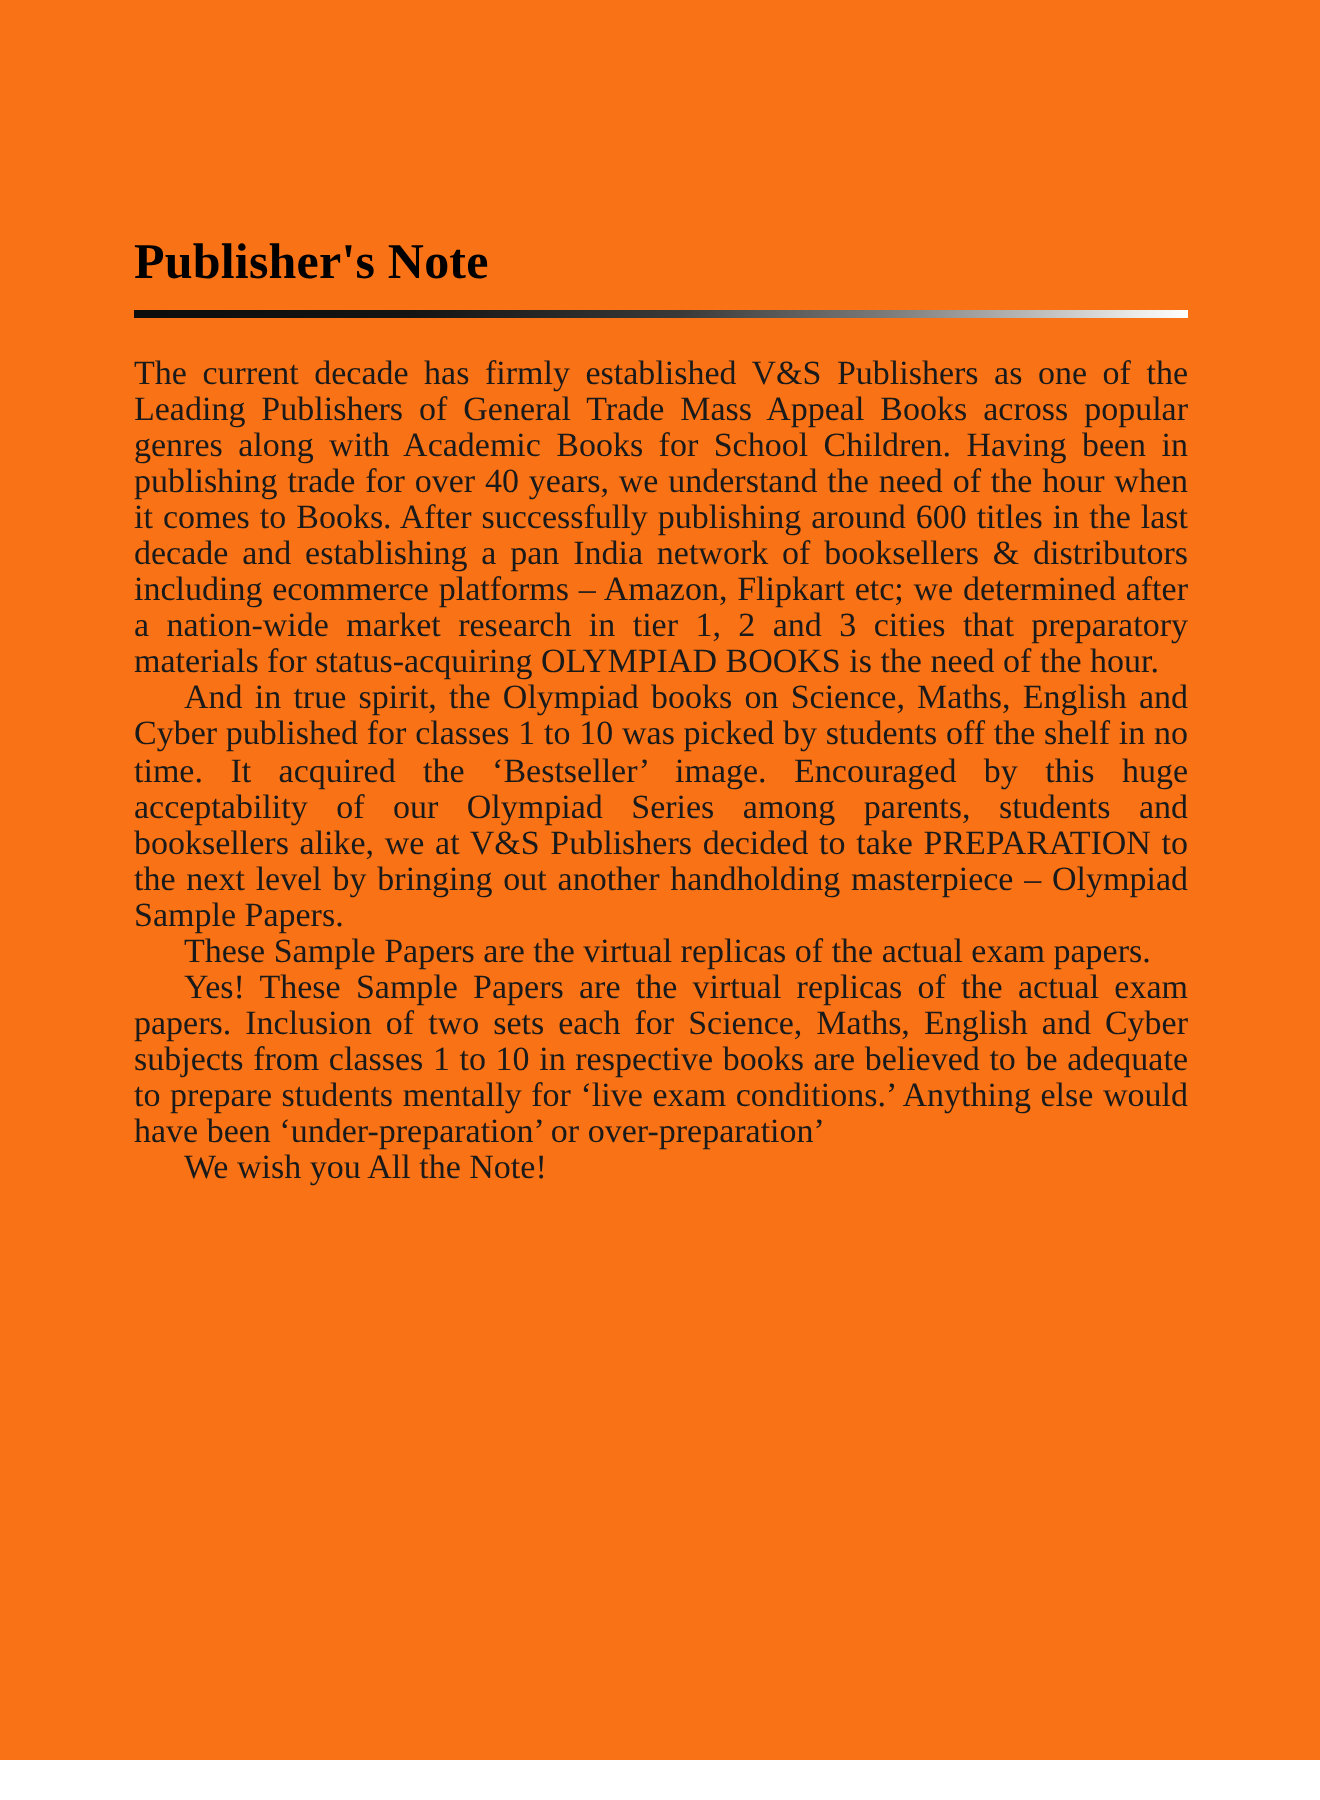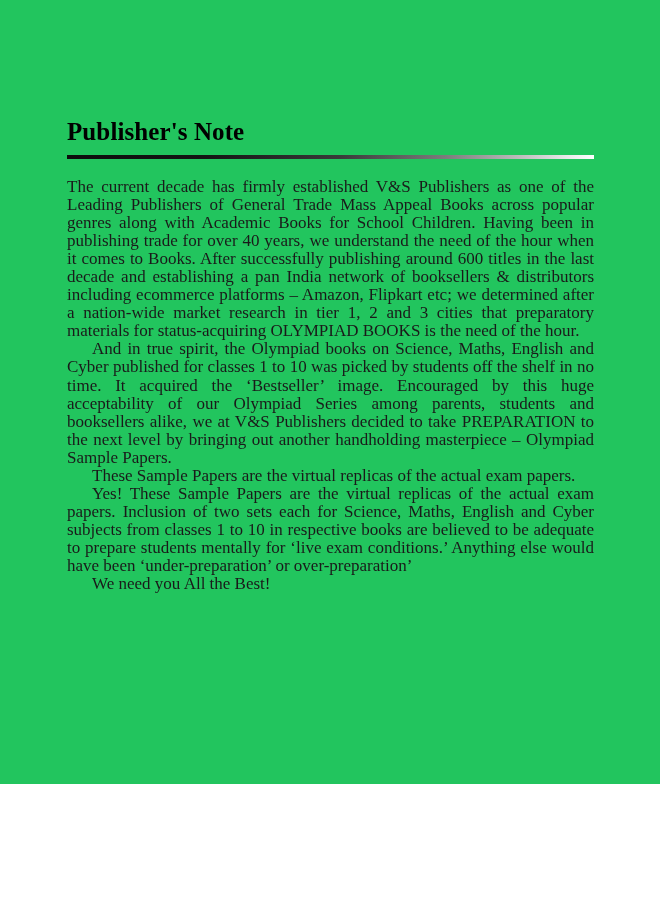--- a/index.html
+++ b/index.html
@@ -13,22 +13,22 @@
     height: 900px;
     overflow: hidden;
     font-family: "Liberation Serif", "DejaVu Serif", serif;
     color: #1a1a1a;
     -webkit-font-smoothing: antialiased;
   }
 
   .page {
     position: relative;
     width: 660px;
-    height: 784px;
-    background: #22c55e;
+    height: 880px;
+    background: #f97316;
     box-sizing: border-box;
   }
 
   .content {
     position: absolute;
     left: 67px;
     top: 118px;
     width: 527px;
   }
 
@@ -102,17 +102,17 @@
       <p class="para">The current decade has firmly established V&amp;S Publishers as one of the Leading Publishers of General Trade Mass Appeal Books across popular genres along with Academic Books for School Children. Having been in publishing trade for over 40 years, we understand the need of the hour when it comes to Books. After successfully publishing around 600 titles in the last decade and establishing a pan India network of booksellers &amp; distributors including ecommerce platforms – Amazon, Flipkart etc; we determined after a nation-wide market research in tier 1, 2 and 3 cities that preparatory materials for status-acquiring OLYMPIAD BOOKS is the need of the hour.</p>
 
       <p class="para indent">And in true spirit, the Olympiad books on Science, Maths, English and Cyber published for classes 1 to 10 was picked by students off the shelf in no time. It acquired the ‘Bestseller’ image. Encouraged by this huge acceptability of our Olympiad Series among parents, students and booksellers alike, we at V&amp;S Publishers decided to take PREPARATION to the next level by bringing out another handholding masterpiece – Olympiad Sample Papers.</p>
 
       <p class="para indent">These Sample Papers are the virtual replicas of the actual exam papers.</p>
 
       <p class="para indent">Yes! These Sample Papers are the virtual replicas of the actual exam papers. Inclusion of two sets each for Science, Maths, English and Cyber subjects from classes 1 to 10 in respective books are believed to be adequate to prepare students mentally for ‘live exam conditions.’ Anything else would have been ‘under-preparation’ or over-preparation’</p>
 
 
 
-      <p class="para indent">We need you All the Best!</p>
+      <p class="para indent">We wish you All the Note!</p>
 
     </div>
   </div>
 </div>
 
 </body></html>

